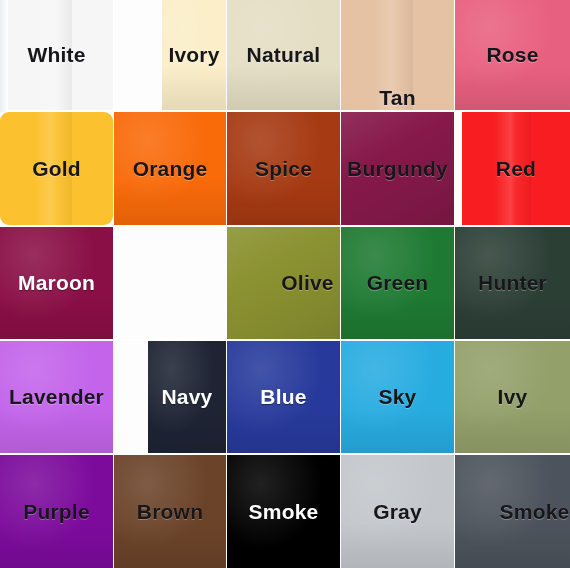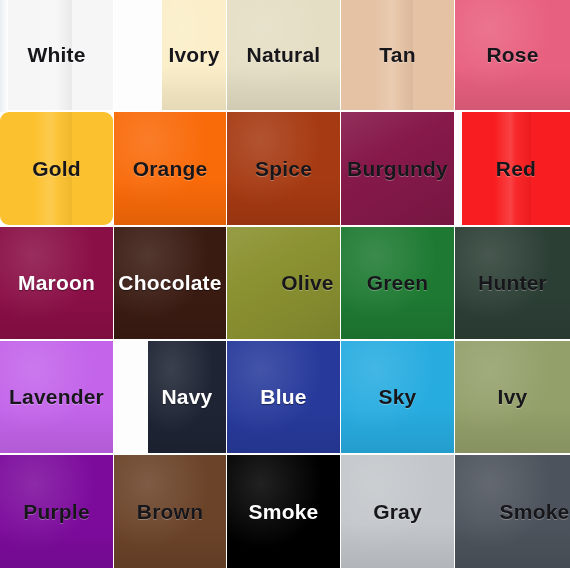--- a/index.html
+++ b/index.html
@@ -103,21 +103,21 @@
     <div class="swatch" style="grid-area: 1 / 3; margin-left: 48px;">
       <div class="fabric" style="background: rgb(251, 238, 200);"></div>
       <div class="sheen-soft"></div>
       <div class="label dark">Ivory</div>
     </div>
     <div class="swatch" style="grid-area: 1 / 5;">
       <div class="fabric" style="background: rgb(228, 222, 196);"></div>
       <div class="sheen-soft"></div>
       <div class="label dark">Natural</div>
     </div>
-    <div class="swatch" style="grid-area: 1 / 7;">
+    <div class="swatch" style="grid-area: 1 / 7; align-items: flex-end;">
       <div class="fabric" style="background: rgb(229, 194, 164);"></div>
       <div class="sheen-v"></div>
       <div class="label dark">Tan</div>
     </div>
     <div class="swatch" style="grid-area: 1 / 9;">
       <div class="fabric" style="background: rgb(232, 96, 127);"></div>
       <div class="sheen-soft"></div>
       <div class="label dark">Rose</div>
     </div>
     <div class="swatch" style="grid-area: 3 / 1; border-radius: 9px;">
@@ -142,25 +142,20 @@
     </div>
     <div class="swatch" style="grid-area: 3 / 9; margin-left: 7px;">
       <div class="fabric" style="background: rgb(248, 29, 32);"></div>
       <div class="sheen-v"></div>
       <div class="label dark">Red</div>
     </div>
     <div class="swatch" style="grid-area: 5 / 1;">
       <div class="fabric" style="background: rgb(138, 15, 70);"></div>
       <div class="sheen-soft"></div>
       <div class="label light">Maroon</div>
-    </div>
-    <div class="swatch" style="grid-area: 5 / 3;">
-      <div class="fabric" style="background: rgb(58, 27, 18);"></div>
-      <div class="sheen-soft"></div>
-      <div class="label light">Chocolate</div>
     </div>
     <div class="swatch" style="grid-area: 5 / 5; padding-left: 48px;">
       <div class="fabric" style="background: rgb(139, 146, 49);"></div>
       <div class="sheen-d"></div>
       <div class="label dark">Olive</div>
     </div>
     <div class="swatch" style="grid-area: 5 / 7;">
       <div class="fabric" style="background: rgb(30, 122, 50);"></div>
       <div class="sheen-soft"></div>
       <div class="label dark">Green</div>

